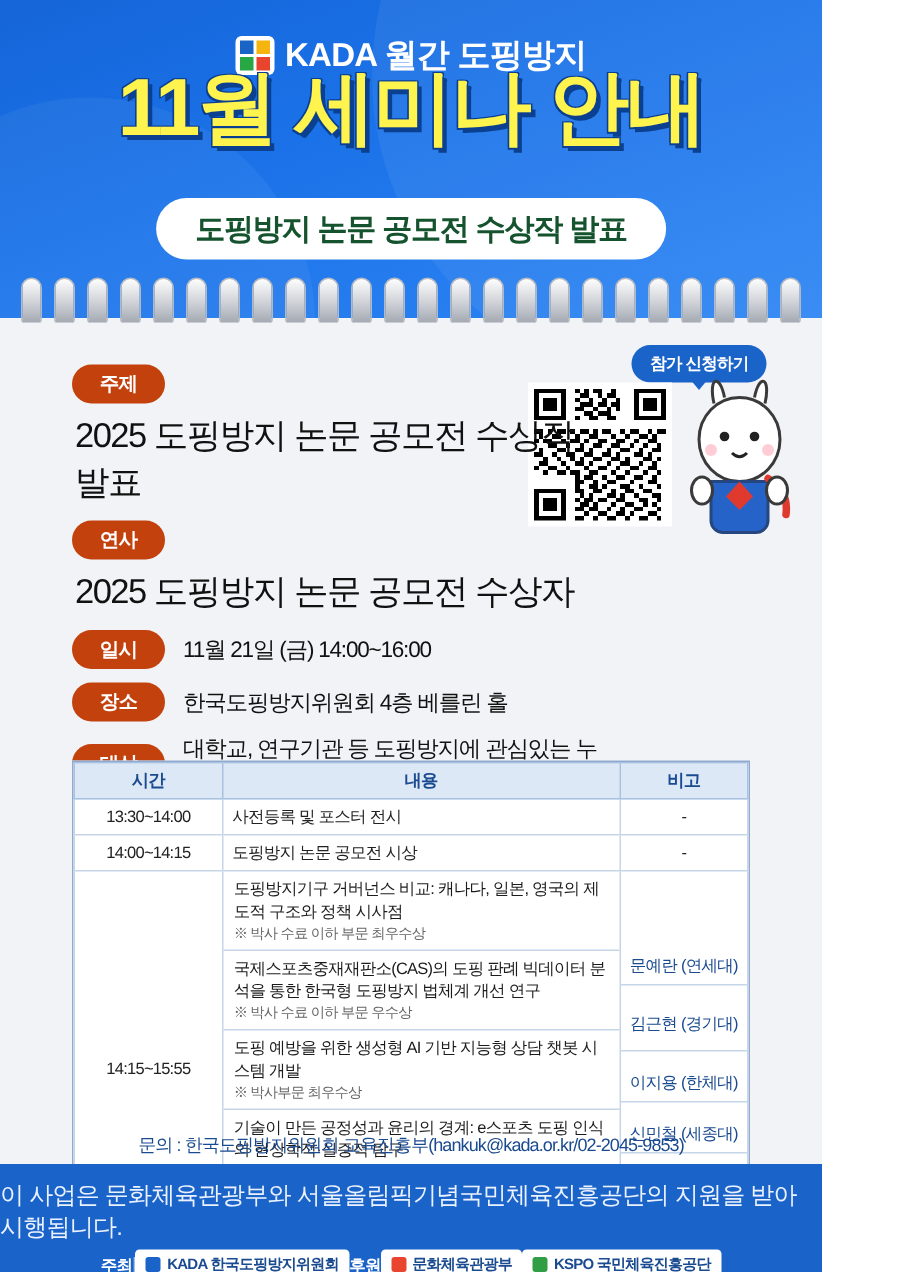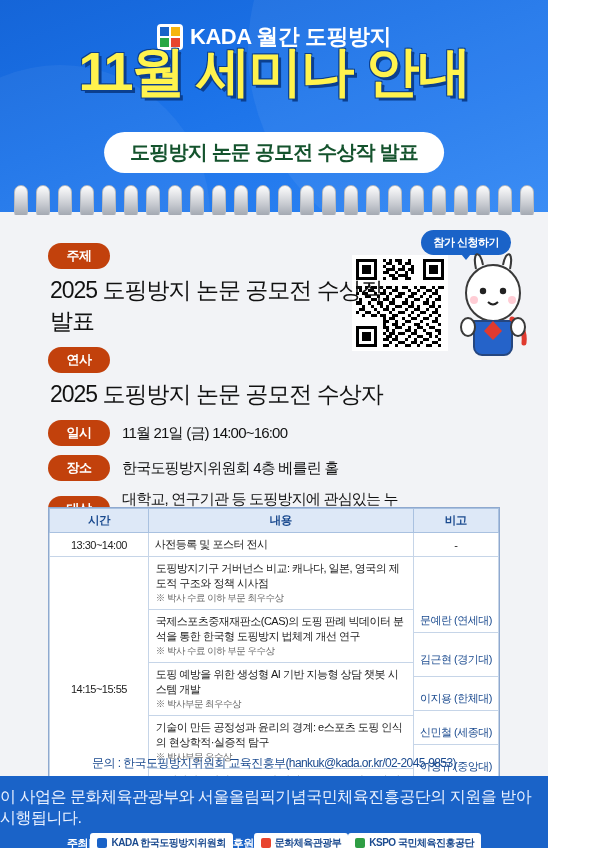--- a/index.html
+++ b/index.html
@@ -478,20 +478,25 @@
             <th style="width:19%">비고</th>
           </tr>
         </thead>
         <tbody>
           <tr>
             <td class="c">13:30~14:00</td>
             <td>사전등록 및 포스터 전시</td>
             <td class="c">-</td>
           </tr>
           <tr>
+            <td class="c">14:00~14:15</td>
+            <td>도핑방지 논문 공모전 시상</td>
+            <td class="c">-</td>
+          </tr>
+          <tr>
             <td class="c">14:15~15:55</td>
             <td class="sessions">
               <div class="sess">
                 <div class="t">도핑방지기구 거버넌스 비교: 캐나다, 일본, 영국의 제도적 구조와 정책 시사점</div>
                 <div class="a">※ 박사 수료 이하 부문 최우수상</div>
               </div>
               <div class="sess">
                 <div class="t">국제스포츠중재재판소(CAS)의 도핑 판례 빅데이터 분석을 통한 한국형 도핑방지 법체계 개선 연구</div>
                 <div class="a">※ 박사 수료 이하 부문 우수상</div>
               </div>

